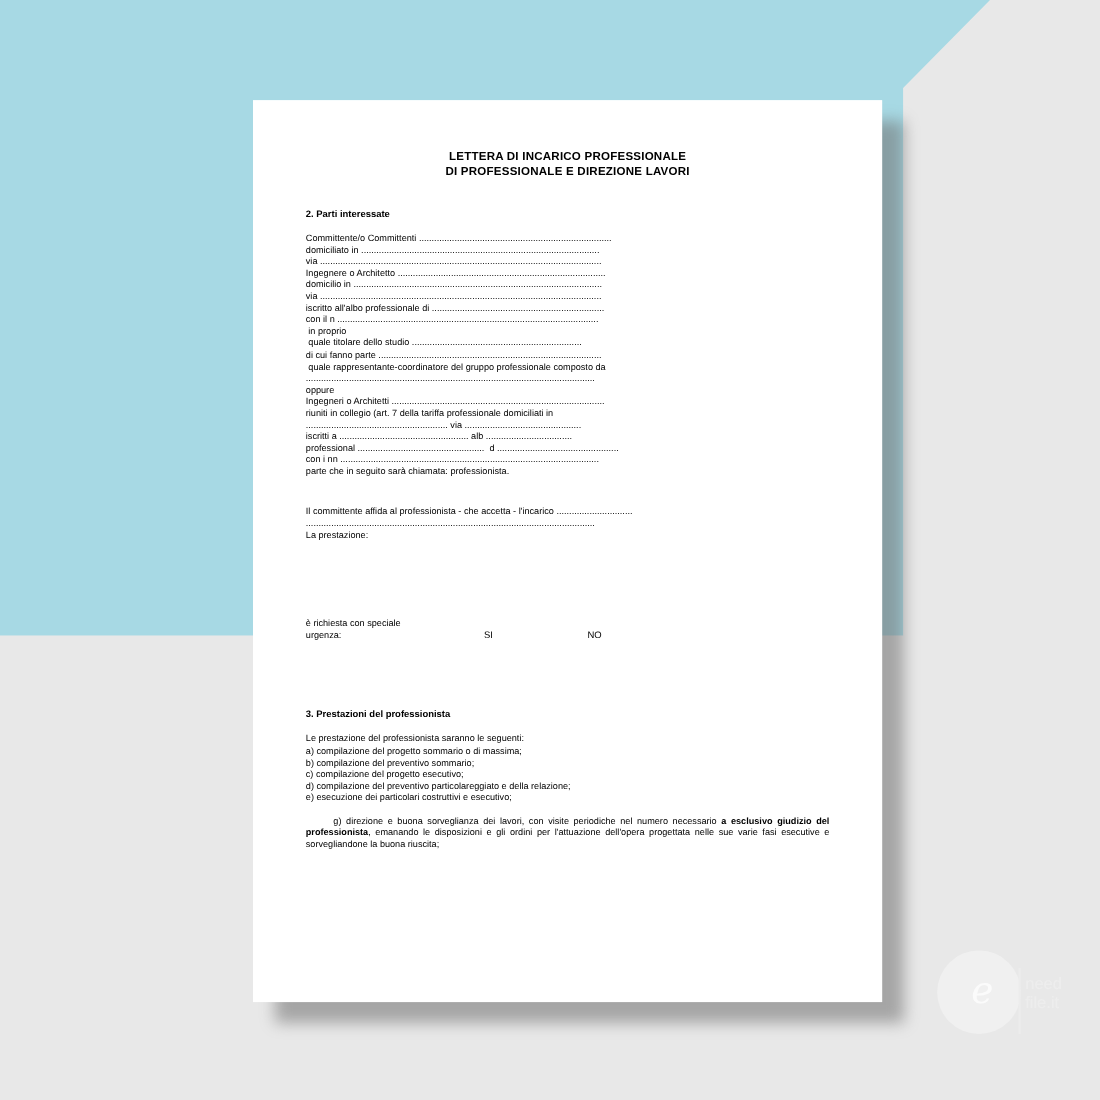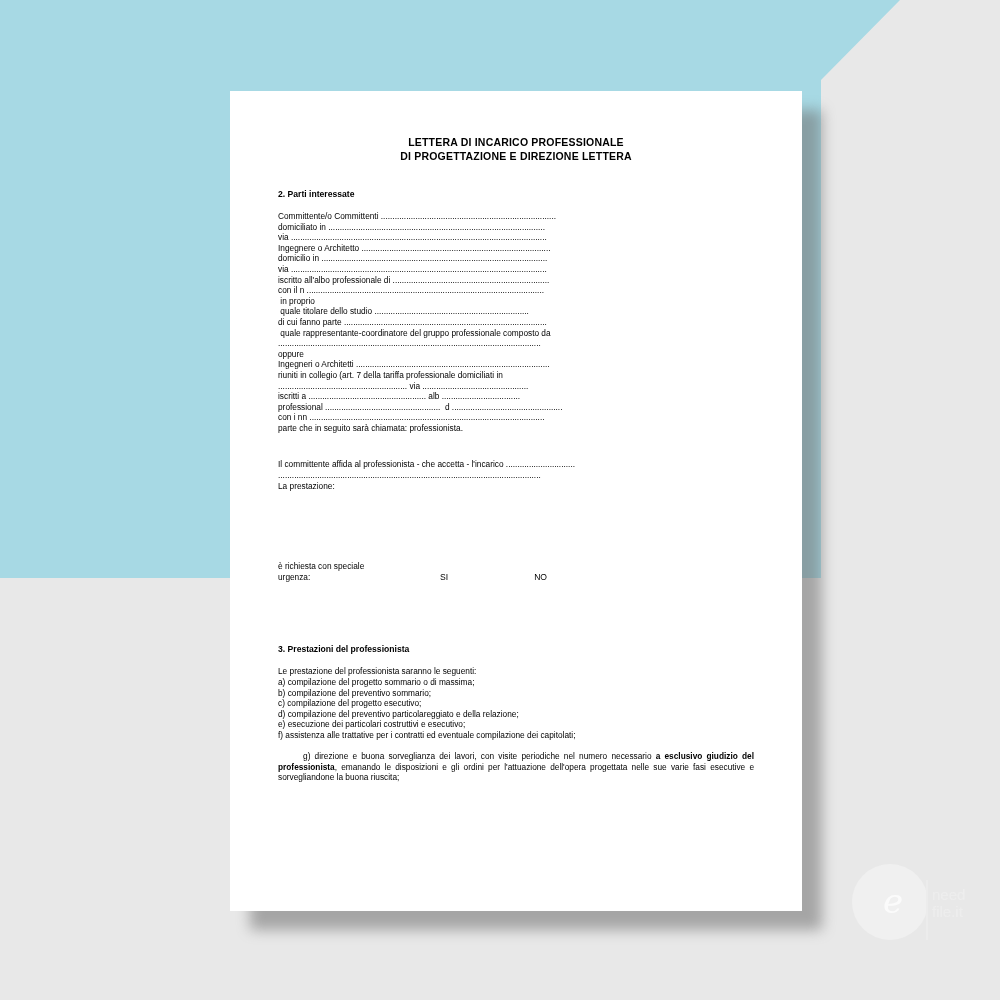--- a/index.html
+++ b/index.html
@@ -176,21 +176,21 @@
 
   <div class="bg-grey"></div>
   <div class="bg-teal"></div>
 
   <div class="paper-shadow"></div>
 
   <div class="paper">
 
     <div class="doc-title">
       <span>LETTERA DI INCARICO PROFESSIONALE</span>
-      <span class="line2">DI PROGETTAZIONE E DIREZIONE LETTERA</span>
+      <span class="line2">DI PROFESSIONALE E DIREZIONE LAVORI</span>
     </div>
 
     <div class="gap-16"></div>
     <div class="gap-10"></div>
 
     <div class="section-heading">2. Parti interessate</div>
 
     <div class="gap-12"></div>
 
     <div class="body-line">Committente/o Committenti ............................................................................
@@ -238,21 +238,20 @@
     <div class="section-heading">3. Prestazioni del professionista</div>
 
     <div class="gap-12"></div>
 
     <div class="body-line">Le prestazione del professionista saranno le seguenti:</div>
     <div class="body-line">a) compilazione del progetto sommario o di massima;</div>
     <div class="body-line">b) compilazione del preventivo sommario;</div>
     <div class="body-line">c) compilazione del progetto esecutivo;</div>
     <div class="body-line">d) compilazione del preventivo particolareggiato e della relazione;</div>
     <div class="body-line">e) esecuzione dei particolari costruttivi e esecutivo;</div>
-    <div class="body-line">f) assistenza alle trattative per i contratti ed eventuale compilazione dei capitolati;</div>
     <div class="body-line" style="text-align: justify;">
       <span>g) direzione e buona sorveglianza dei lavori, con visite periodiche nel numero necessario </span><span class="bold-inline">a esclusivo giudizio del professionista</span><span>, emanando le disposizioni e gli ordini per l'attuazione dell'opera progettata nelle sue varie fasi esecutive e sorvegliandone la buona riuscita;</span>
     </div>
 
   </div>
 
   <div class="watermark">
     <div class="wm-circle">
       <span class="wm-e">e</span>
     </div>

